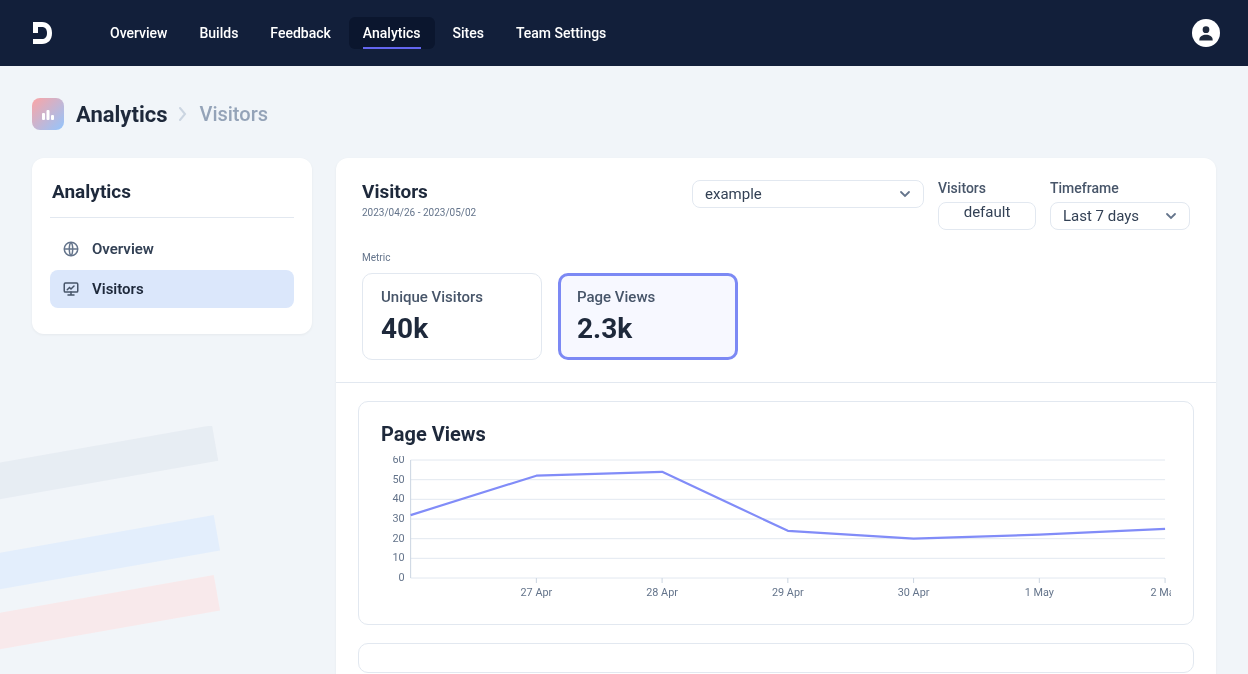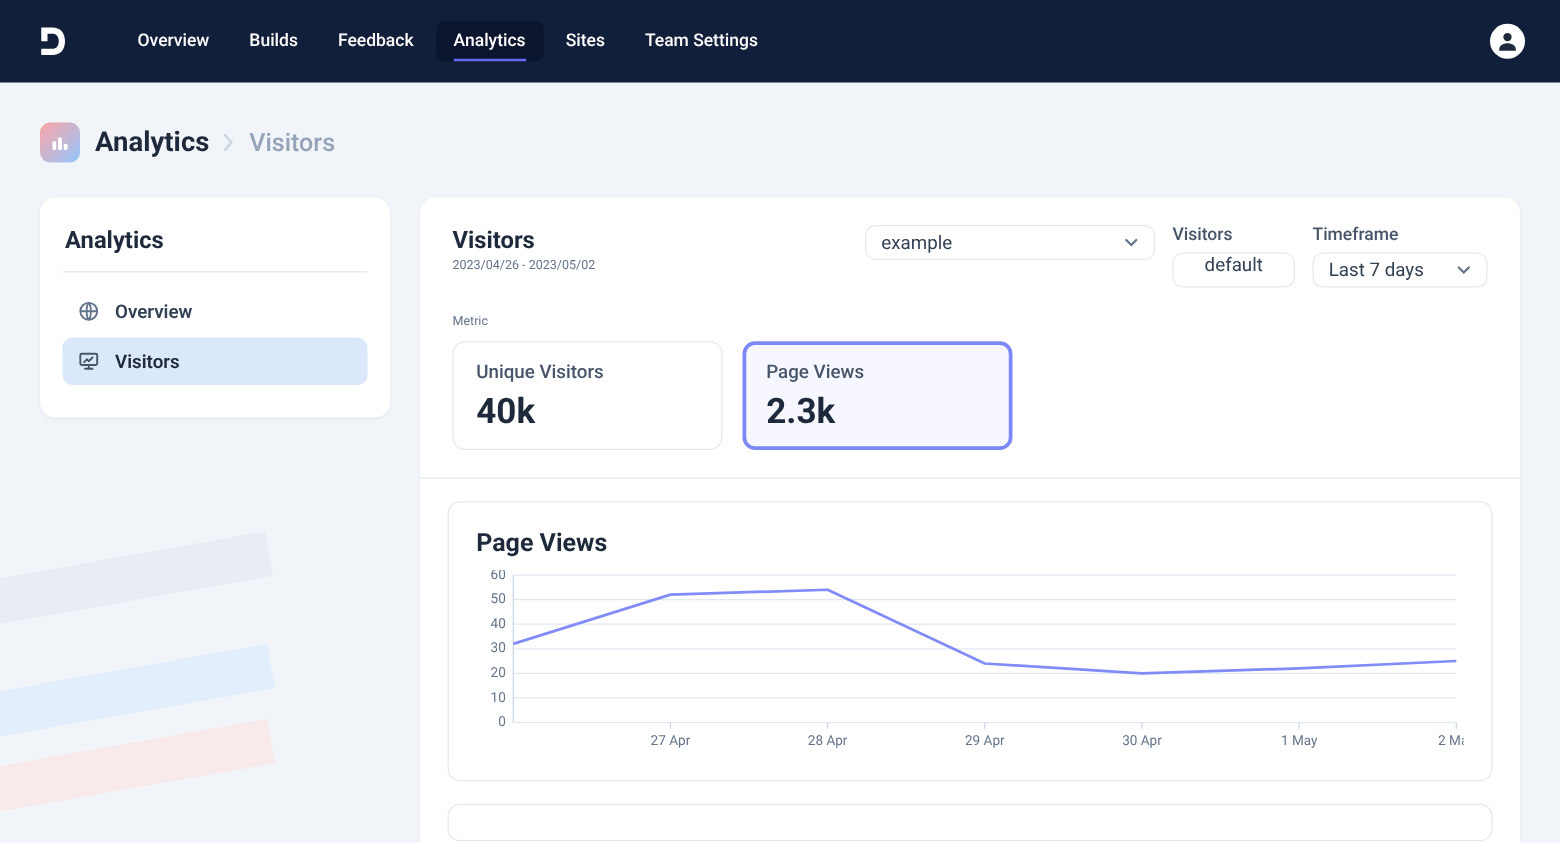--- a/index.html
+++ b/index.html
@@ -45,21 +45,21 @@
   .filter { display:flex; flex-direction:column; gap:6px; }
   .filter-label { font-size:14px; color:#475569; font-weight:500; }
   .select { height:28px; min-width:140px; background:#fff; border:1px solid #e2e8f0; border-radius:8px; display:flex; align-items:center; justify-content:space-between; padding:0 12px; font-size:15px; color:#334155; cursor:pointer; gap:14px;}
   .select.wide { min-width:232px; }
   .select.narrow { min-width:98px;flex-direction:column; }
   .chev { color:#64748b; }
 
   .metric-section { padding: 0 26px 22px 26px; }
   .metric-label { font-size:10px; color:#64748b; margin-bottom:10px; }
   .metric-cards { display:flex; gap:16px; }
-  .metric-card { width:216px; border:1px solid #e2e8f0; border-radius:10px; padding:14px 18px; cursor:pointer; }
+  .metric-card { width:180px; border:1px solid #e2e8f0; border-radius:10px; padding:14px 18px; cursor:pointer; }
   .metric-card.selected { border:3px solid #7c89f4; background:#f7f8ff; padding:12px 16px; }
   .mc-name { font-size:15px; color:#475569; font-weight:500; }
   .mc-value { font-size:28px; font-weight:700; color:#1e293b; margin-top:6px; }
 
   .divider { height:1px; background:#e2e8f0; }
 
   .chart-card { margin:18px 22px; border:1px solid #e2e8f0; border-radius:10px; padding:20px 22px 18px 22px; }
   .chart-title { font-size:20px; font-weight:700; color:#1e293b; margin-bottom:10px;}
   .chart-svg { width:100%; height:150px; display:block; }
   .gridline { stroke:#e2e8f0; stroke-width:1; }

